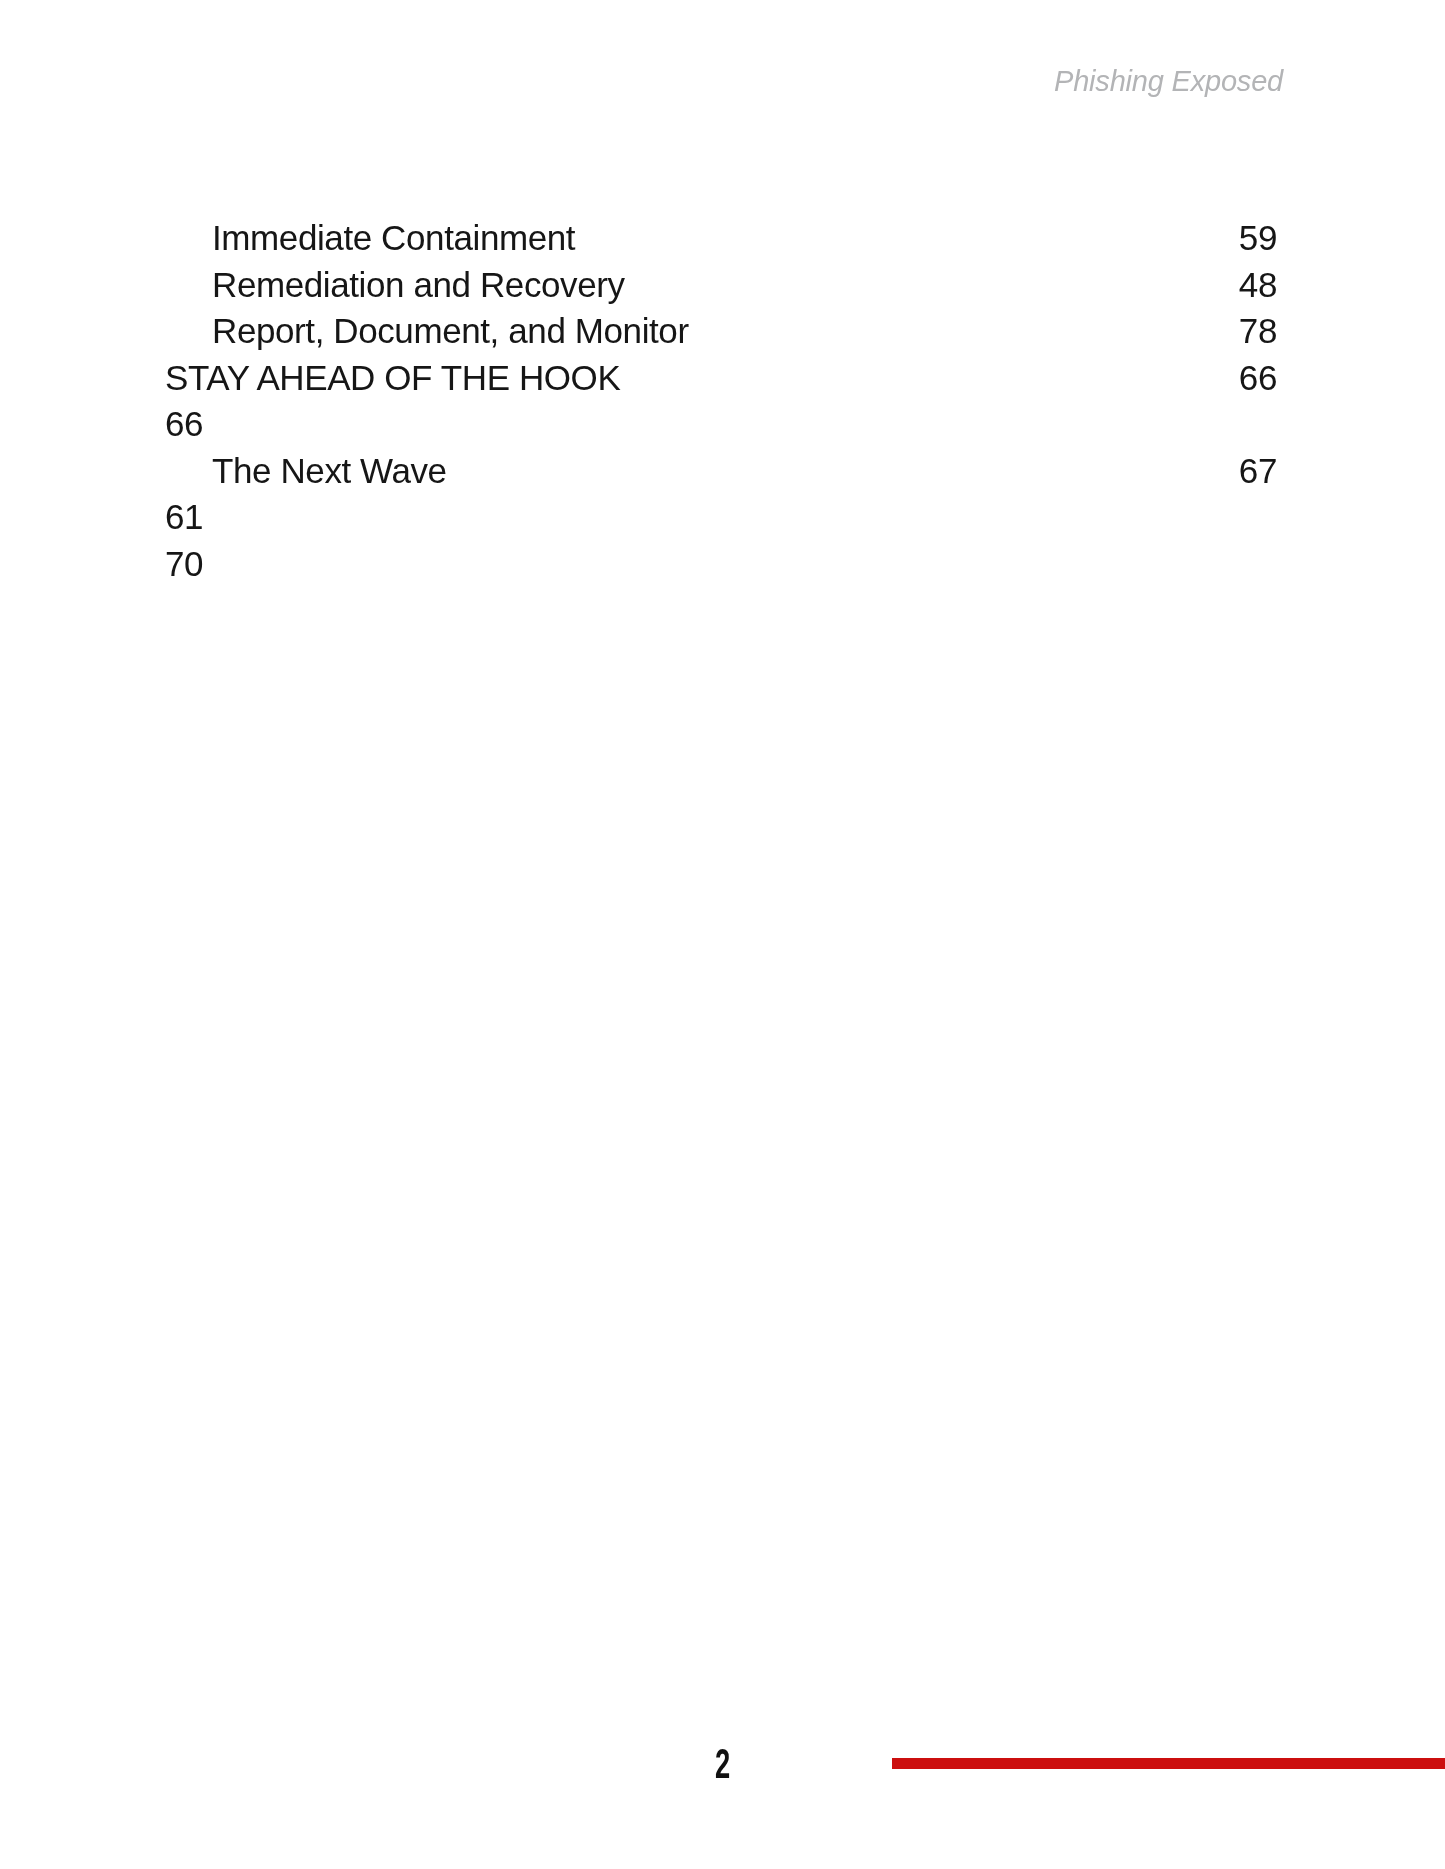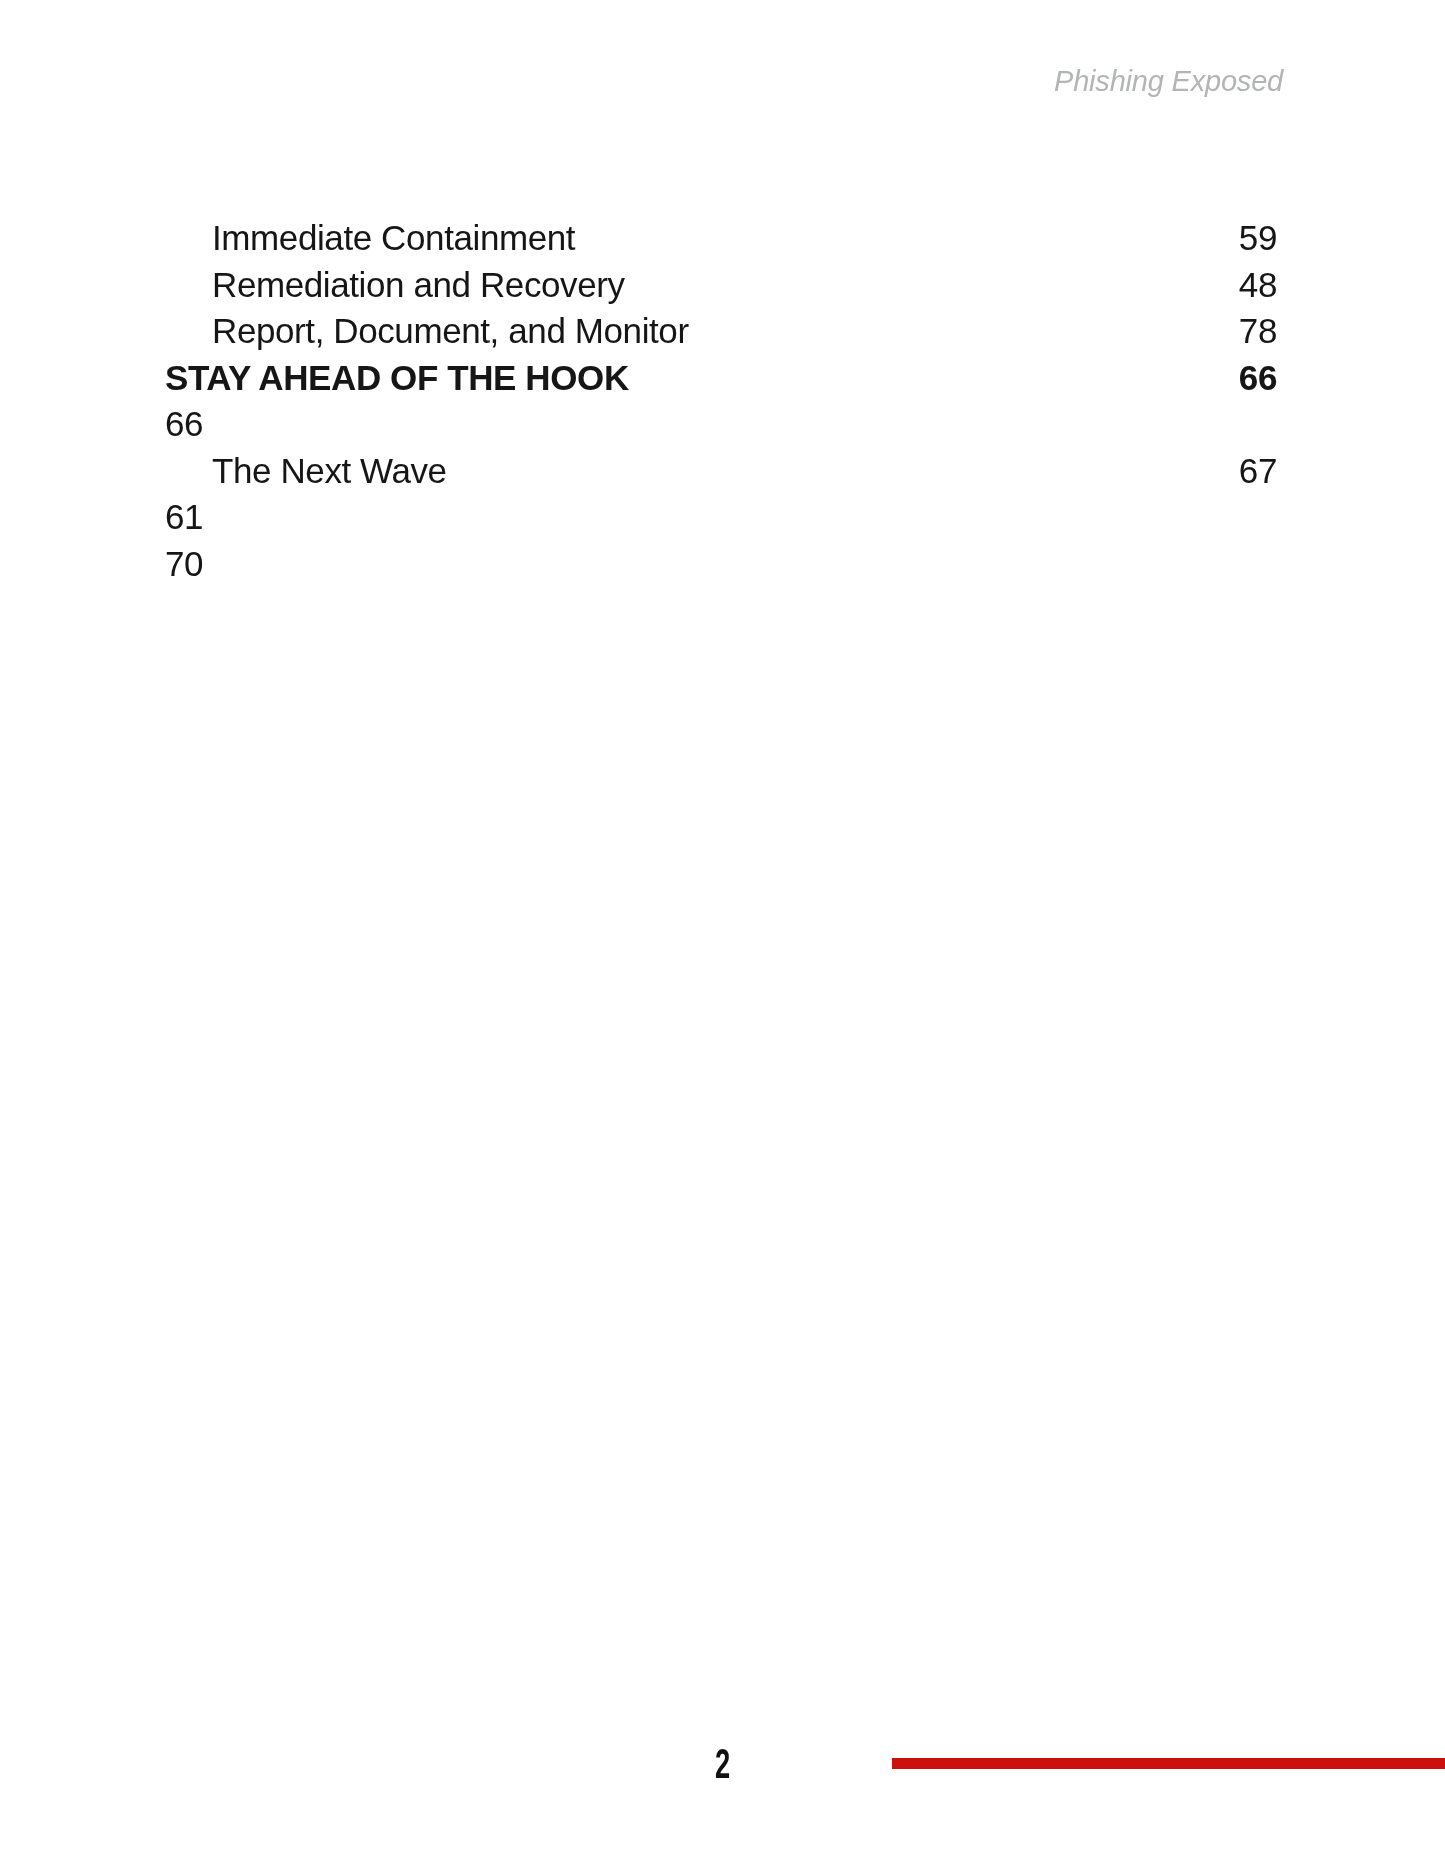--- a/index.html
+++ b/index.html
@@ -40,21 +40,21 @@
     justify-content: space-between;
     align-items: flex-start;
     height: 46.5px;
     font-size: 35px;
     letter-spacing: -0.4px;
   }
   .toc-row.sub .toc-label {
     padding-left: 47px;
   }
   .toc-row.chapter {
-    font-weight: 700;
+    font-weight: 400;
   }
   .toc-label {
     white-space: nowrap;
   }
   .toc-page {
     white-space: nowrap;
   }
 
   
   .footer-page-num-wrap {

